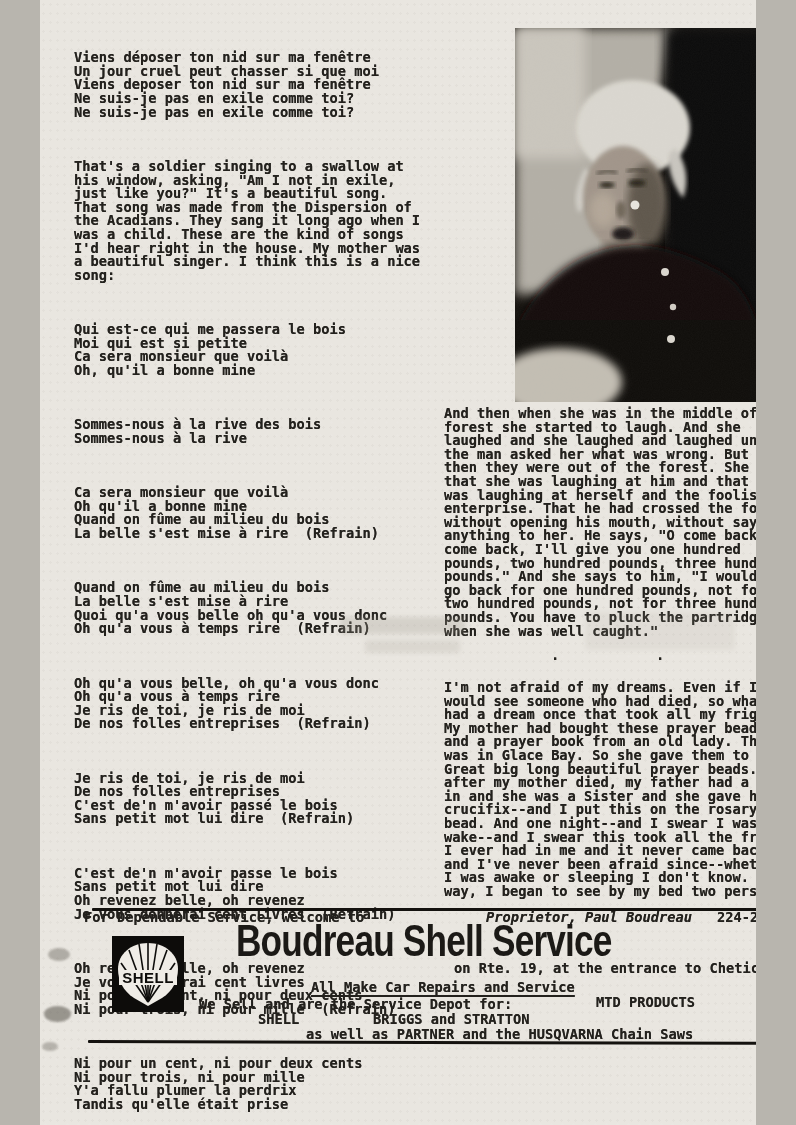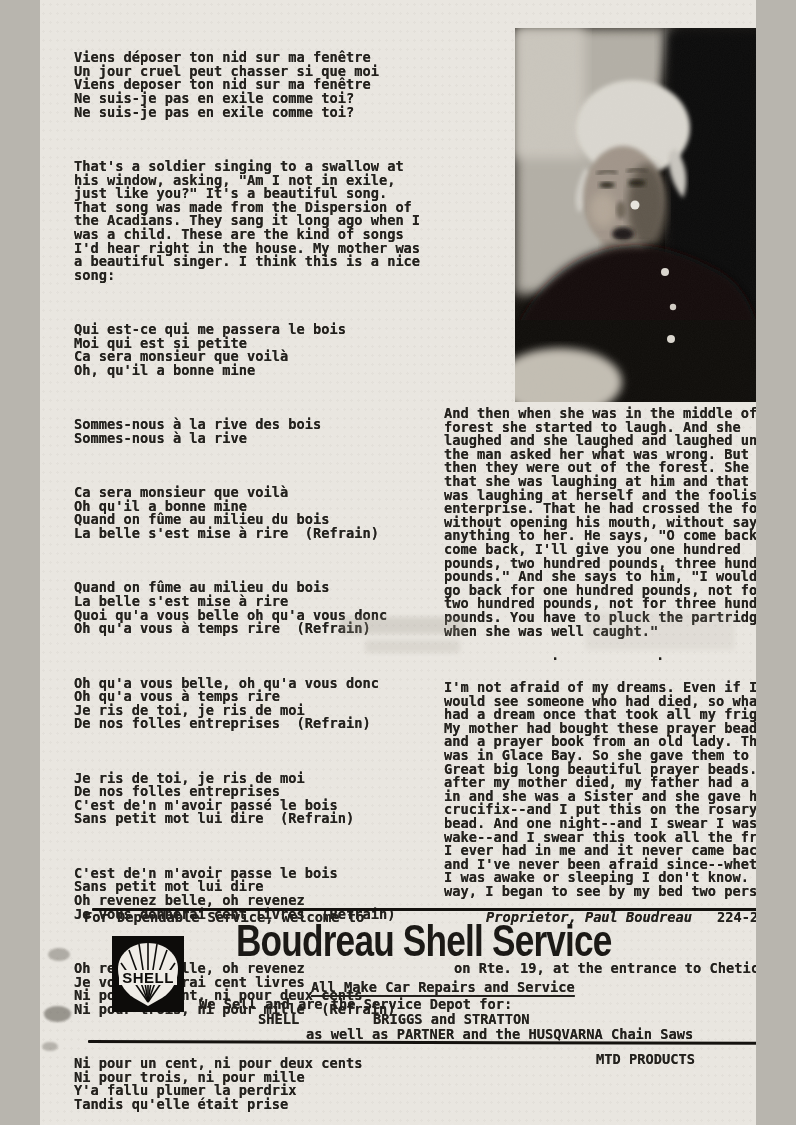--- a/index.html
+++ b/index.html
@@ -202,21 +202,21 @@
   </svg>
 
   <div class="headline">Boudreau Shell Service</div>
 
   <div class="mono" style="left:414px;top:962px;">on Rte. 19, at the entrance to Cheticamp</div>
   <div class="mono underlined" style="left:271px;top:981px;">All Make Car Repairs and Service</div>
   <div class="mono" style="left:159px;top:998px;">We Sell and are the Service Depot for:</div>
 
   <div class="mono" style="left:218px;top:1013px;">SHELL</div>
   <div class="mono" style="left:333px;top:1013px;">BRIGGS and STRATTON</div>
-  <div class="mono" style="left:556px;top:1053px;text-align:right;">MTD PRODUCTS</div>
+  <div class="mono" style="left:556px;top:996px;text-align:right;">MTD PRODUCTS</div>
 
   <div class="mono" style="left:266px;top:1028px;">as well as PARTNER and the HUSQVARNA Chain Saws</div>
 
   <div class="rule" style="left:48px;top:1041px;width:702px;height:3px;transform:rotate(0.15deg);"></div>
 
   <div class="smudge" style="left:8px;top:948px;width:22px;height:13px;background:#6a665e;opacity:0.45;"></div>
   <div class="smudge" style="left:4px;top:1006px;width:27px;height:16px;background:#57534b;opacity:0.55;"></div>
   <div class="smudge" style="left:2px;top:1042px;width:16px;height:9px;background:#6a665e;opacity:0.4;"></div>
   <div class="bleed" style="left:300px;top:617px;width:125px;height:17px;background:#a29d92;opacity:0.28;"></div>
   <div class="bleed" style="left:325px;top:640px;width:95px;height:13px;background:#a8a398;opacity:0.22;"></div>

